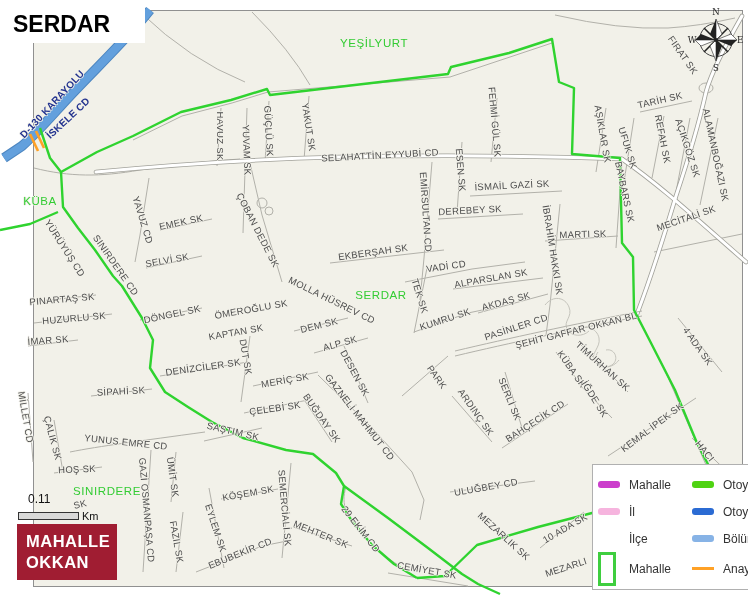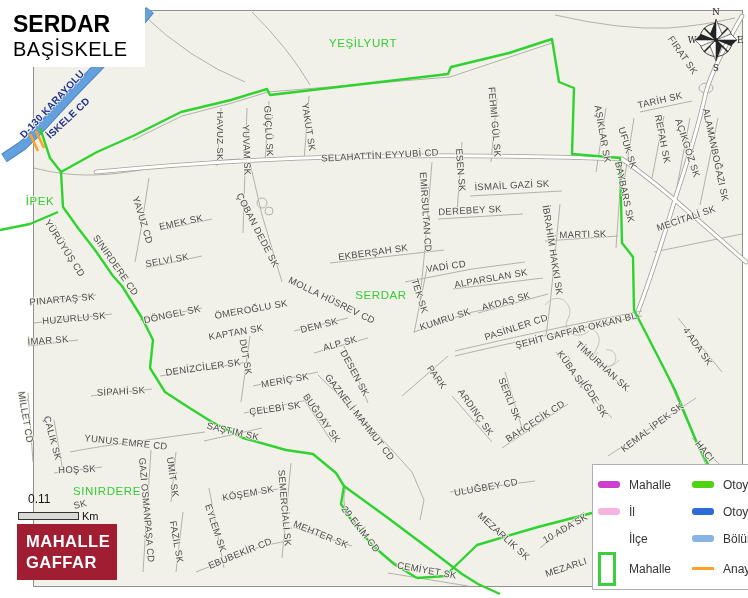--- a/index.html
+++ b/index.html
@@ -189,22 +189,22 @@
     <polygon points="695,40 701,46 716,40" fill="#fff" stroke="#222" stroke-width="0.6"></polygon>
     <circle cx="716" cy="40" r="2" fill="#222"></circle>
     <text x="716" y="15" text-anchor="middle" font-family="DejaVu Serif, serif" font-size="8.5" fill="#222">N</text>
     <text x="740" y="43" text-anchor="middle" font-family="DejaVu Serif, serif" font-size="8.5" fill="#222">E</text>
     <text x="716" y="71" text-anchor="middle" font-family="DejaVu Serif, serif" font-size="8.5" fill="#222">S</text>
     <text x="692" y="43" text-anchor="middle" font-family="DejaVu Serif, serif" font-size="8.5" fill="#222">W</text>
   </g>
 </svg>
 
 <div id="labels">
-    <span class="lbl area" style="left: 363px; top: 43px; transform: translate(-50%, -50%) rotate(0deg);">YEŞİLYURT</span>
-    <span class="lbl area" style="left: 40px; top: 201px; transform: translate(-50%, -50%) rotate(0deg);">İPEK</span>
+    <span class="lbl area" style="left: 374px; top: 43px; transform: translate(-50%, -50%) rotate(0deg);">YEŞİLYURT</span>
+    <span class="lbl area" style="left: 40px; top: 201px; transform: translate(-50%, -50%) rotate(0deg);">KÜBA</span>
     <span class="lbl area" style="left: 381px; top: 295px; transform: translate(-50%, -50%) rotate(0deg);">SERDAR</span>
     <span class="lbl area" style="left: 107px; top: 491px; transform: translate(-50%, -50%) rotate(0deg);">SINIRDERE</span>
     <span class="lbl hwy" style="left: 52px; top: 104px; transform: translate(-50%, -50%) rotate(-47deg);">D-130 KARAYOLU</span>
     <span class="lbl hwy" style="left: 68px; top: 118px; transform: translate(-50%, -50%) rotate(-43deg);">İSKELE CD</span>
     <span class="lbl st" style="left: 220px; top: 136px; transform: translate(-50%, -50%) rotate(90deg);">HAVUZ SK</span>
     <span class="lbl st" style="left: 247px; top: 150px; transform: translate(-50%, -50%) rotate(88deg);">YUVAM SK</span>
     <span class="lbl st" style="left: 269px; top: 131px; transform: translate(-50%, -50%) rotate(87deg);">GÜÇLÜ SK</span>
     <span class="lbl st" style="left: 309px; top: 127px; transform: translate(-50%, -50%) rotate(81deg);">YAKUT SK</span>
     <span class="lbl st" style="left: 380px; top: 155px; transform: translate(-50%, -50%) rotate(-3deg);">SELAHATTİN EYYUBİ CD</span>
     <span class="lbl st" style="left: 495px; top: 122px; transform: translate(-50%, -50%) rotate(85deg);">FEHMİ GÜL SK</span>
@@ -281,31 +281,30 @@
     <span class="lbl st" style="left: 565px; top: 528px; transform: translate(-50%, -50%) rotate(-30deg);">10 ADA SK</span>
     <span class="lbl st" style="left: 566px; top: 567px; transform: translate(-50%, -50%) rotate(-18deg);">MEZARLI</span>
     <span class="lbl st" style="left: 652px; top: 427px; transform: translate(-50%, -50%) rotate(-37deg);">KEMAL İPEK SK</span>
     <span class="lbl st" style="left: 705px; top: 451px; transform: translate(-50%, -50%) rotate(50deg);">HACI</span>
     <span class="lbl st" style="left: 486px; top: 487px; transform: translate(-50%, -50%) rotate(-10deg);">ULUĞBEY CD</span>
     <span class="lbl st" style="left: 80px; top: 504px; transform: translate(-50%, -50%) rotate(-15deg);">SK</span>
   </div>
 
 <div id="title-box">
   <div class="t1">SERDAR</div>
-  <div class="t2">BAŞİSKELE</div>
 </div>
 
 <div id="scale">
   <div class="num">0.11</div>
   <span class="bar"></span><span class="unit">Km</span>
 </div>
 
 <div id="logo">
   <div>MAHALLE</div>
-  <div>GAFFAR</div>
+  <div>OKKAN</div>
 </div>
 
 <div id="legend">
     <span class="sw-line" style="background: rgb(204, 62, 204);"></span>
     <span class="leg-label">Mahalle</span>
     <span class="sw-line" style="background: rgb(79, 211, 18);"></span>
     <span class="leg-label">Otoyol-YİD</span>
     <span class="sw-line" style="background: rgb(246, 180, 222);"></span>
     <span class="leg-label">İl</span>
     <span class="sw-line" style="background: rgb(43, 107, 211);"></span>

